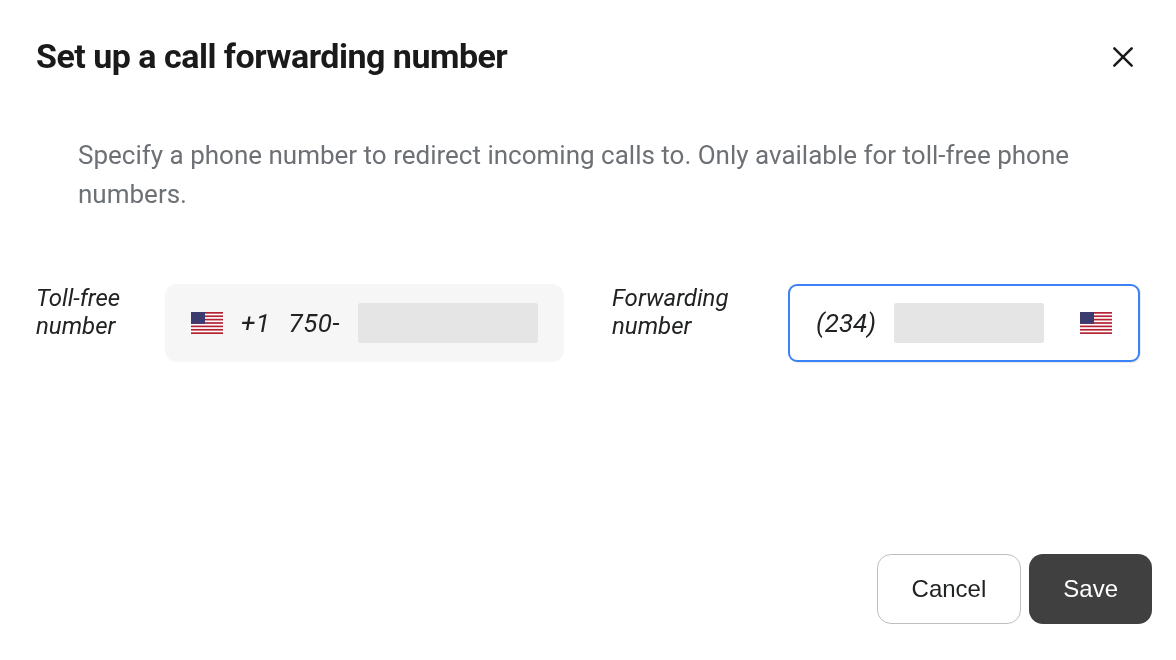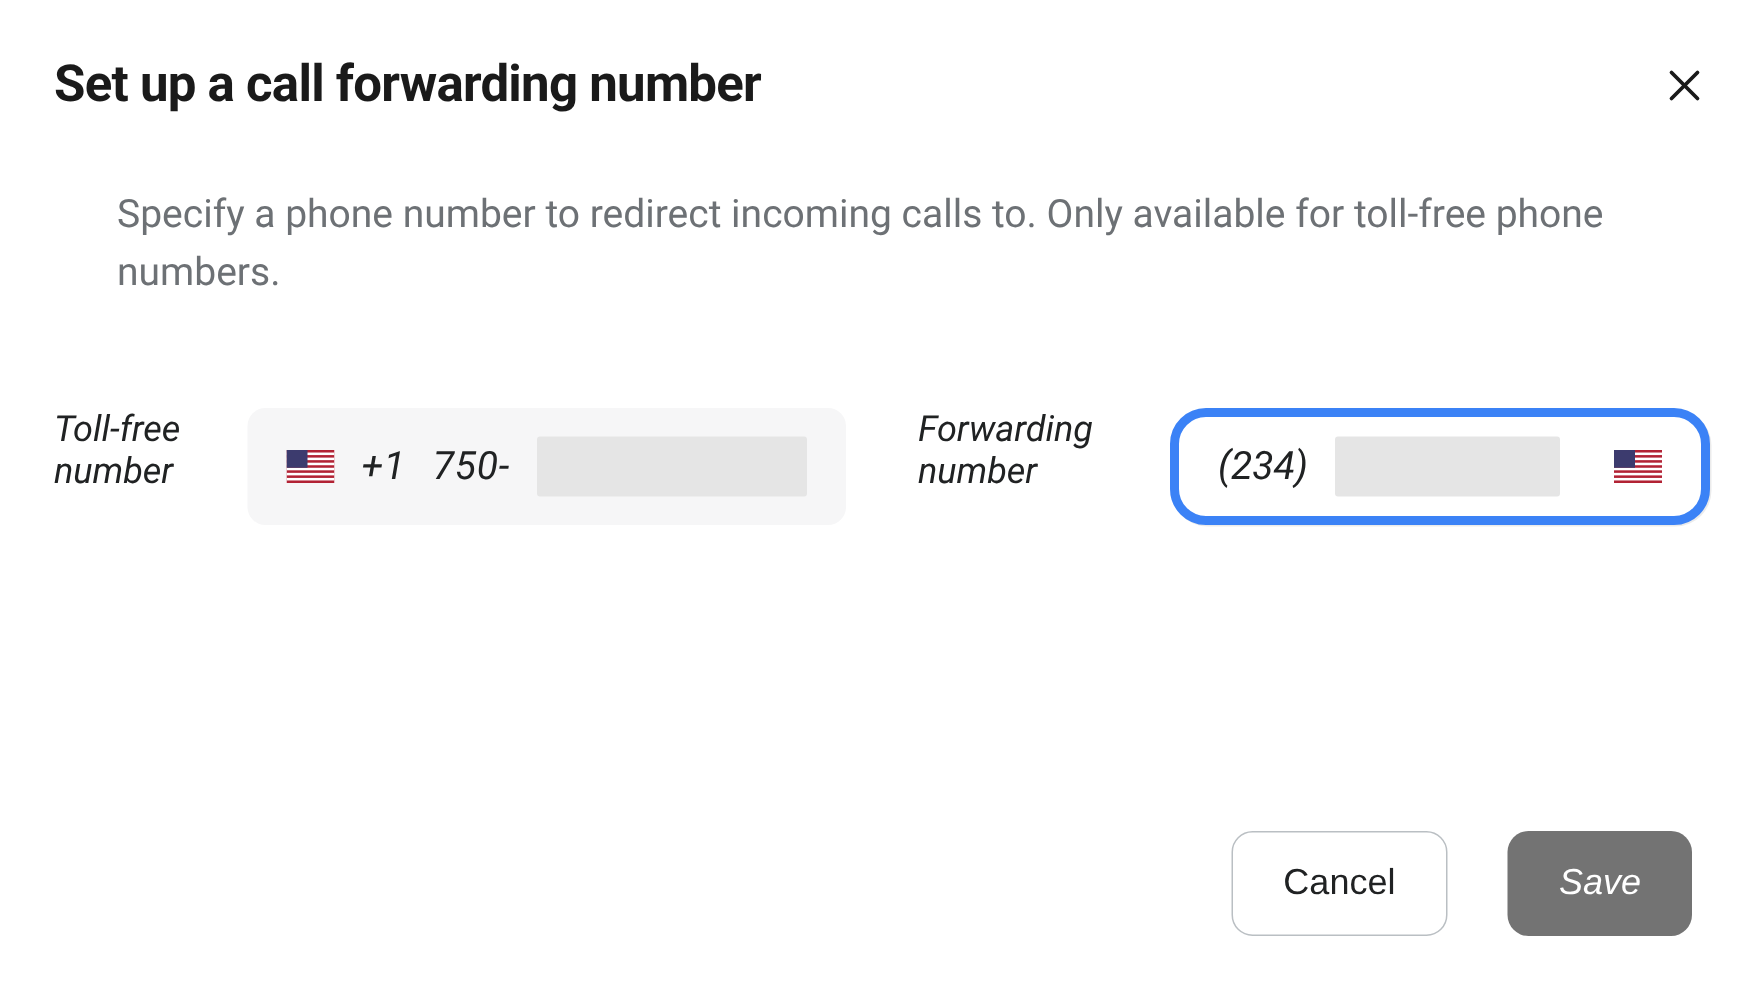--- a/index.html
+++ b/index.html
@@ -14,21 +14,21 @@
       width: 1176px;
       height: 660px;
       padding: 36px;
       position: relative;
     }
 
     .header {
       display: flex;
       justify-content: space-between;
       align-items: flex-start;
-      margin-bottom: 48px;
+      margin-bottom: 60px;
       text-align: center;
     }
 
     .title {
       font-size: 34px;
       font-weight: 700;
       color: #1a1a1a;
       letter-spacing: -0.5px;
     }
 
@@ -99,22 +99,22 @@
 
     .readonly-field .redacted {
       width: 180px;
       height: 40px;
     }
 
     .input-field {
       display: flex;
       align-items: center;
       background: #ffffff;
-      border: 6px solid #3b82f6;
-      border-radius: 24px;
+      border: 2px solid #3b82f6;
+      border-radius: 9px;
       padding: 18px 26px;
       height: 78px;
       gap: 18px;
       box-shadow: 1px 1px 0 0 rgba(0,0,0,0.08);
     }
 
     .input-text {
       font-size: 26px;
       color: #202223;
       flex: 0 0 auto;
@@ -139,45 +139,44 @@
 
     .flag svg {
       width: 100%;
       height: 100%;
       display: block;
     }
 
     .footer {
       position: absolute;
       bottom: 36px;
-      right: 48px;
-      display: flex;
-      gap: 40px;
+      right: 24px;
+      display: flex;
+      gap: 8px;
     }
 
     .btn {
       font-size: 24px;
       padding: 20px 34px;
       border-radius: 14px;
       cursor: pointer;
       font-weight: 500;
       border: 1px solid transparent;
     }
 
     .btn-cancel {
       background: #ffffff;
       color: #202223;
       border: 1px solid #babfc3;
     }
 
     .btn-save {
-      background: #737373;
+      background: #404040;
       color: #ffffff;
       border: none;
-      font-style: italic;
     }
   </style>
 </head>
 <body>
 
 <div class="header">
   <h1 class="title">Set up a call forwarding number</h1>
   <button class="close-btn" aria-label="Close">
     <span>
       <svg viewBox="0 0 24 24" fill="none" stroke="#1a1a1a" stroke-width="2.3" stroke-linecap="round">

